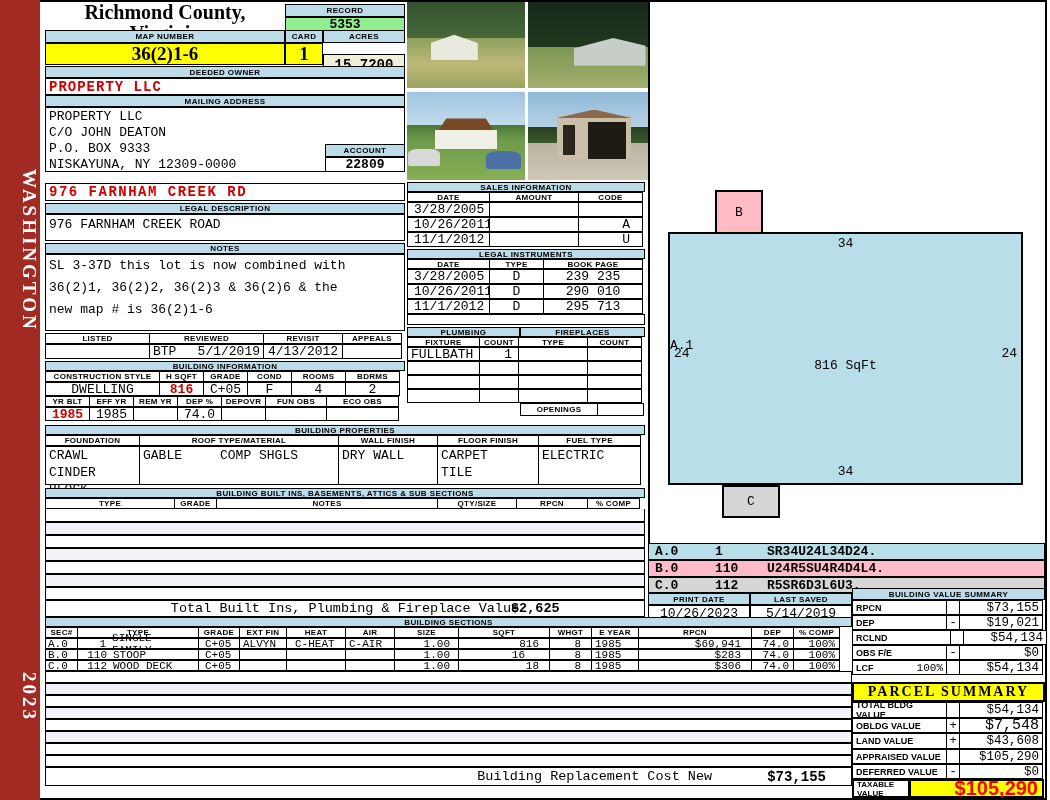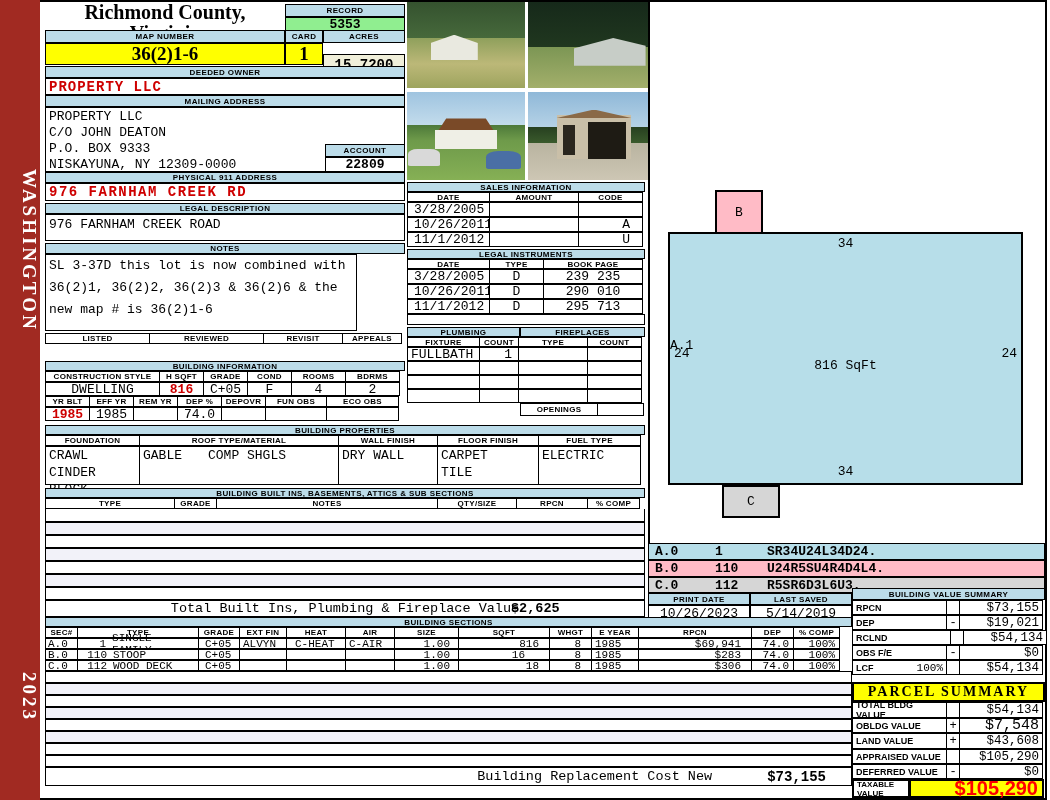--- a/index.html
+++ b/index.html
@@ -72,38 +72,46 @@
   <div class="band" style="left:45px;top:95px;width:360px;height:12px">MAILING ADDRESS</div>
   <div class="box" style="left:45px;top:107px;width:360px;height:65px;line-height:16px;padding:1px 0 0 3px">
     <div>PROPERTY LLC</div>
     <div>C/O JOHN DEATON</div>
     <div>P.O. BOX 9333</div>
     <div>NISKAYUNA, NY 12309-0000</div>
   </div>
   <div class="band" style="left:325px;top:144px;width:80px;height:13px">ACCOUNT</div>
   <div class="box ctr b" style="left:325px;top:157px;width:80px;height:15px;display:flex;align-items:center;justify-content:center">22809</div>
 
-  <div class="band" style="left:45px;top:172px;width:360px;height:11px">PHYSICAL 911 ADDRESS</div>
   <div class="box red" style="left:45px;top:183px;width:360px;height:18px;font-size:14px;letter-spacing:1.5px;padding-left:3px;display:flex;align-items:center">976 FARNHAM CREEK RD</div>
 
   <div class="band" style="left:45px;top:203px;width:360px;height:11px">LEGAL DESCRIPTION</div>
   <div class="box" style="left:45px;top:214px;width:360px;height:27px;padding:2px 0 0 3px">976 FARNHAM CREEK ROAD</div>
 
   <div class="band" style="left:45px;top:243px;width:360px;height:11px">NOTES</div>
-  <div class="box" style="left:45px;top:254px;width:312px;height:77px;line-height:22px;padding-left:3px">
+  <div class="box" style="left:45px;top:254px;width:360px;height:77px;line-height:22px;padding-left:3px">
     <div>SL 3-37D this lot is now combined with</div>
     <div>36(2)1, 36(2)2, 36(2)3 &amp; 36(2)6 &amp; the</div>
     <div>new map # is 36(2)1-6</div>
   </div>
 
   <div class="row" style="left:45px;top:333px;width:360px;height:11px">
     <div class="ch band" style="width:105px;position:static">LISTED</div>
     <div class="ch band" style="width:115px;position:static">REVIEWED</div>
     <div class="ch band" style="width:80px;position:static">REVISIT</div>
     <div class="ch band" style="width:60px;position:static">APPEALS</div>
+  </div>
+  <div class="row" style="left:45px;top:344px;width:360px;height:15px">
+    <div class="c" style="width:105px"></div>
+    <div class="c" style="width:115px;justify-content:space-between">
+      <span>BTP</span>
+      <span>5/1/2019</span>
+    </div>
+    <div class="c ctr" style="width:80px">4/13/2012</div>
+    <div class="c" style="width:60px"></div>
   </div>
 
   <div class="band" style="left:45px;top:361px;width:360px;height:10px">BUILDING INFORMATION</div>
   <div class="row" style="left:45px;top:371px;width:360px;height:11px">
     <div class="ch" style="width:115px">CONSTRUCTION STYLE</div>
     <div class="ch" style="width:45px">H SQFT</div>
     <div class="ch" style="width:45px">GRADE</div>
     <div class="ch" style="width:45px">COND</div>
     <div class="ch" style="width:55px">ROOMS</div>
     <div class="ch" style="width:55px">BDRMS</div>
@@ -141,21 +149,21 @@
     <div class="ch" style="width:200px">ROOF TYPE/MATERIAL</div>
     <div class="ch" style="width:100px">WALL FINISH</div>
     <div class="ch" style="width:102px">FLOOR FINISH</div>
     <div class="ch" style="width:103px">FUEL TYPE</div>
   </div>
   <div class="row" style="left:45px;top:446px;width:600px;height:39px">
     <div class="c" style="width:95px;align-items:flex-start;line-height:17px;flex-direction:column;display:flex;justify-content:flex-start">
       <div>CRAWL</div>
       <div>CINDER BLOCK</div>
     </div>
-    <div class="c" style="width:200px;align-items:flex-start;justify-content:space-between;padding-right:52px;padding-top:1px">
+    <div class="c" style="width:200px;align-items:flex-start;justify-content:space-between;padding-right:40px;padding-top:1px">
       <span>GABLE</span>
       <span>COMP SHGLS</span>
     </div>
     <div class="c" style="width:100px;align-items:flex-start;padding-top:1px">DRY WALL</div>
     <div class="c" style="width:102px;align-items:flex-start;line-height:17px;flex-direction:column;display:flex;justify-content:flex-start">
       <div>CARPET</div>
       <div>TILE</div>
     </div>
     <div class="c" style="width:103px;align-items:flex-start;padding-top:1px">ELECTRIC</div>
   </div>

